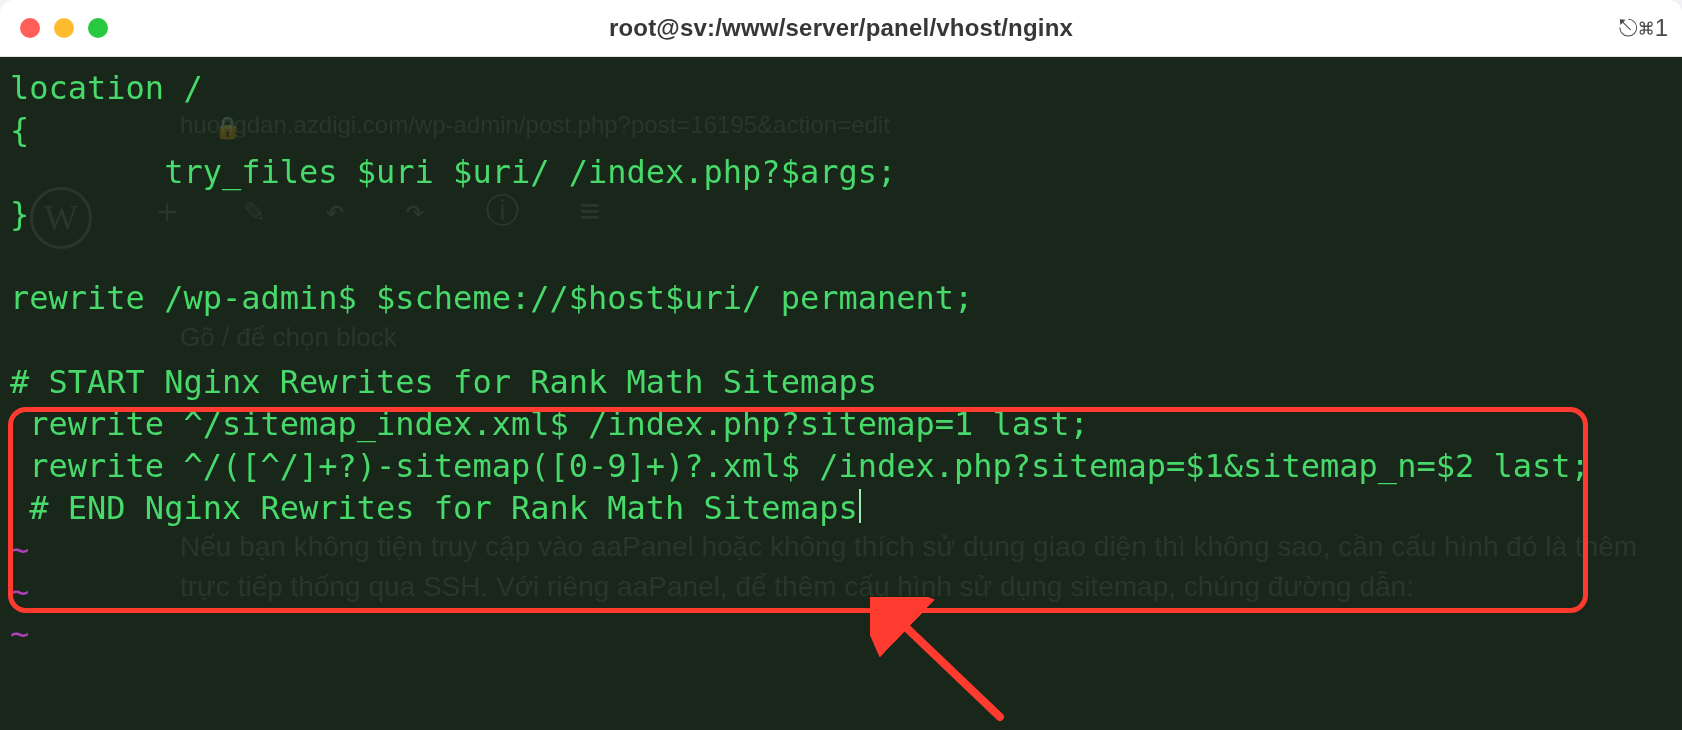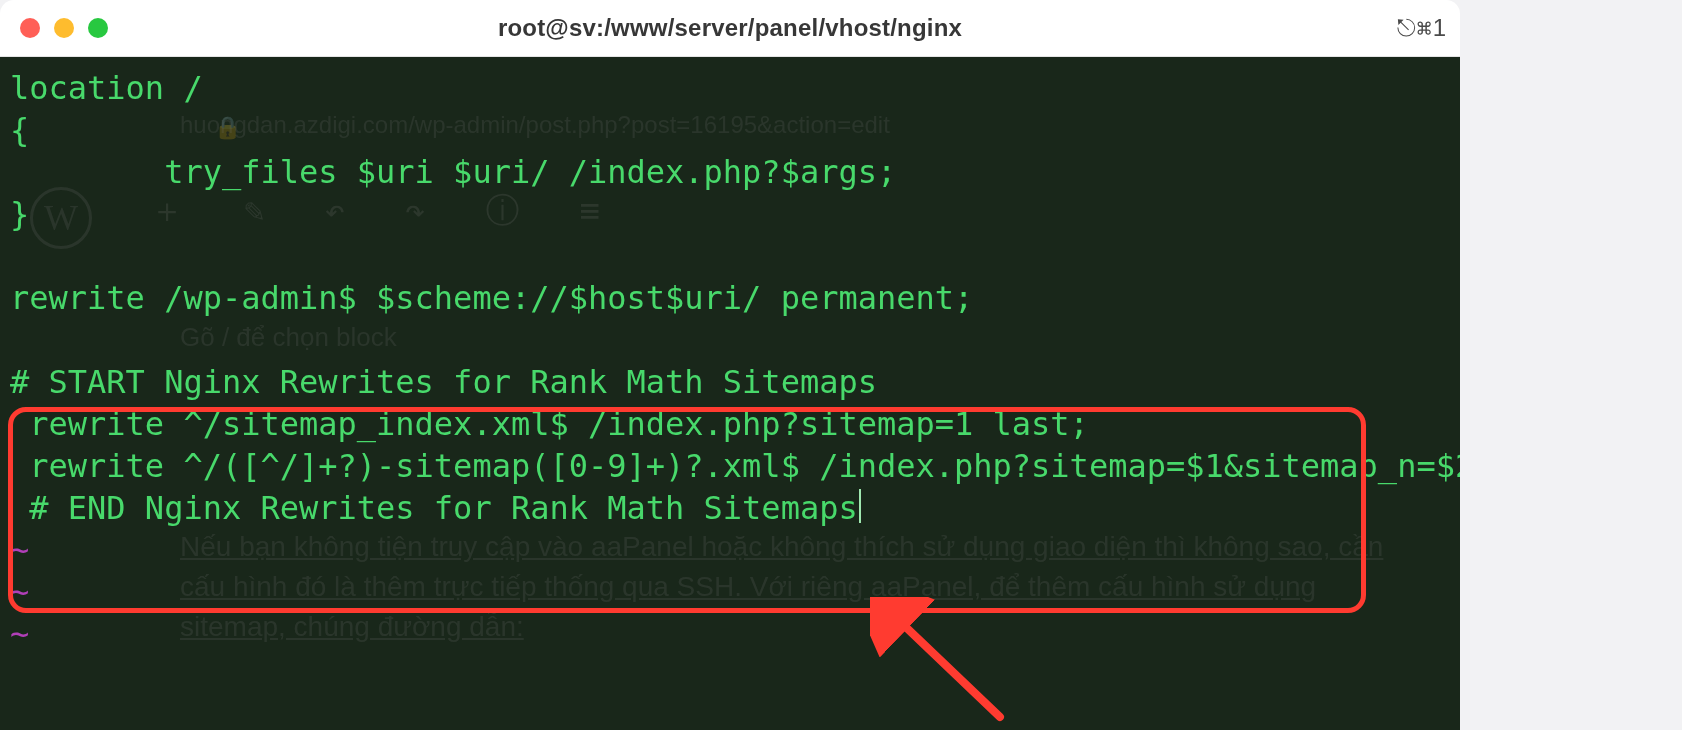--- a/index.html
+++ b/index.html
@@ -6,21 +6,21 @@
     margin: 0;
     padding: 0;
     width: 1682px;
     height: 730px;
     overflow: hidden;
     font-family: -apple-system, BlinkMacSystemFont, "Helvetica Neue", Arial, sans-serif;
     background: #f2f2f4;
   }
   .window {
     position: relative;
-    width: 1460px;
+    width: 1682px;
     height: 730px;
     box-sizing: border-box;
   }
   
   .title-bar {
     position: relative;
     height: 56px;
     background: #ffffff;
     border-top-left-radius: 14px;
     border-top-right-radius: 14px;
@@ -82,21 +82,21 @@
     font-family: -apple-system, BlinkMacSystemFont, Arial, sans-serif;
     font-size: 28px;
     line-height: 40px;
     pointer-events: none;
     padding-left: 180px;
     padding-right: 31px;
     white-space: normal;
   }
   .ghost1 { top: 48px; font-size: 24px; }
   .ghost2 { top: 260px; font-size: 26px; }
-  .ghost3 { top: 470px; font-size: 28px; text-decoration: underline; }
+  .ghost3 { top: 470px; font-size: 28px; }
   .lock-ghost {
     position: absolute;
     top: 50px;
     left: 214px;
     color: rgba(120,120,120,0.22);
     font-size: 22px;
   }
   .wp-ghost {
     position: absolute;
     top: 130px;

